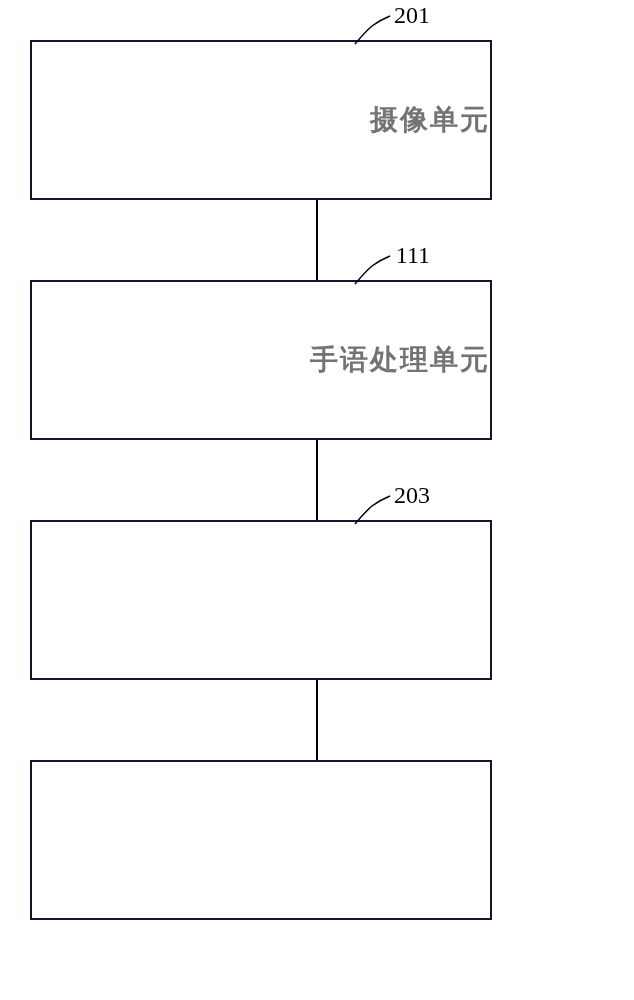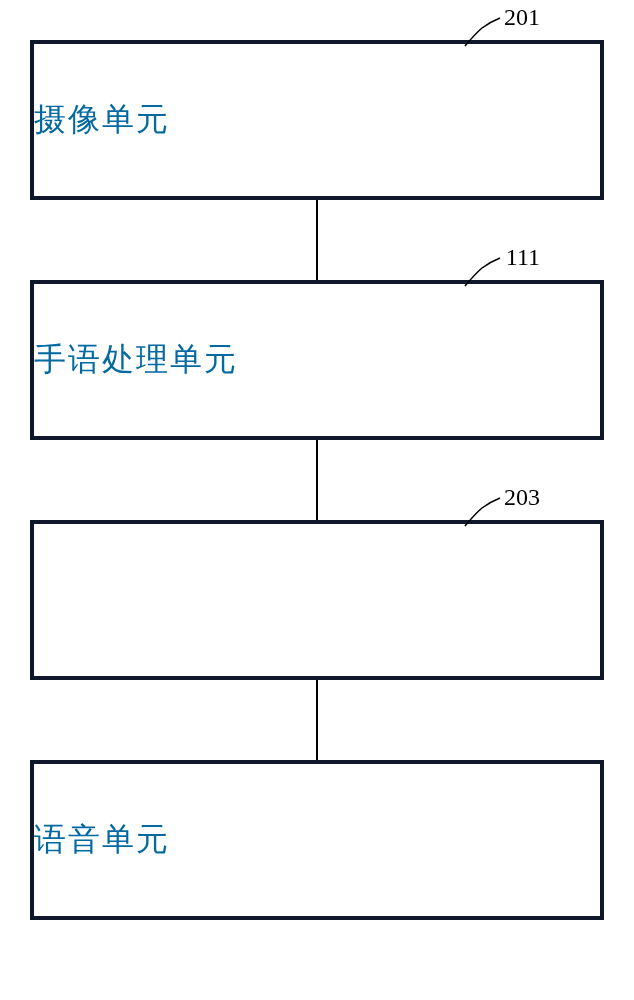--- a/index.html
+++ b/index.html
@@ -14,33 +14,34 @@
       font-family: "SimSun", "宋体", serif;
       position: relative;
     }
     .diagram-container {
       position: absolute;
       left: 30px;
       top: 40px;
       width: 574px;
     }
     .block {
-      width: 574px;
+      width: 462px;
       height: 160px;
-      border: 4px solid #0f172a;
+      border: 2px solid #0f172a;
       background: #fff;
       display: flex;
       align-items: center;
-      justify-content: flex-start;
+      justify-content: flex-end;
       position: relative;
     }
     .block-label {
-      font-size: 32px;
-      color: #0369a1;
+      font-size: 28px;
+      color: #737373;
       letter-spacing: 2px;
+      font-weight: bold;
     }
     .connector {
       width: 2px;
       height: 80px;
       background: #000;
       margin: 0 auto;
     }
     .ref-group {
       position: absolute;
       top: -36px;
@@ -97,16 +98,15 @@
       <span class="ref-label">203</span>
       <svg class="ref-curve" viewBox="0 0 45 32">
         <path d="M 5 30 Q 15 18, 22 12 Q 30 6, 40 2" stroke="#000" stroke-width="1.5" fill="none"></path>
       </svg>
     </div>
   </div>
 
   <div class="connector"></div>
 
   <div class="block">
-    <span class="block-label">语音单元</span>
   </div>
 
 </div>
 
 </body></html>

